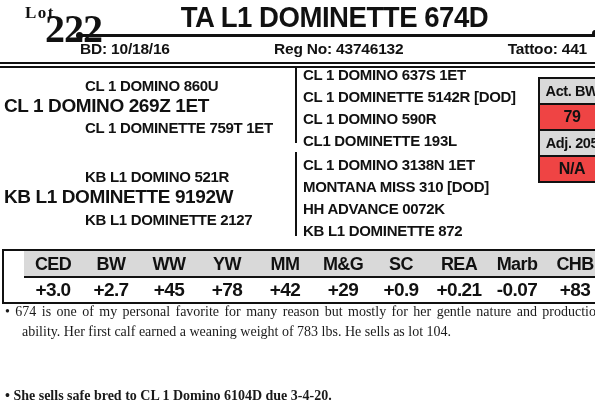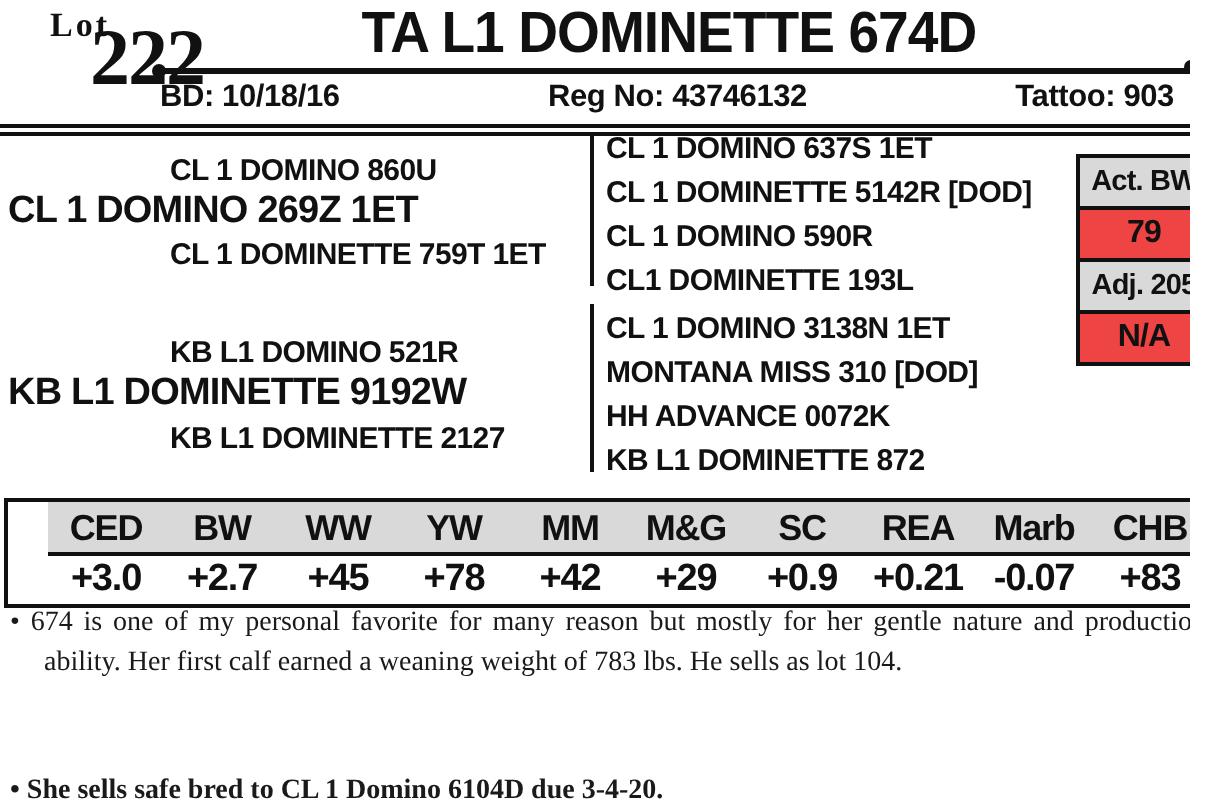--- a/index.html
+++ b/index.html
@@ -123,21 +123,21 @@
 <div class="page">
 
   <div class="lot-label">Lot</div>
   <div class="lot-number">222</div>
   <div class="page-title">TA L1 DOMINETTE 674D</div>
   <div class="title-rule"></div>
 
   <div class="info-row">
     <span>BD: 10/18/16</span>
     <span>Reg No: 43746132</span>
-    <span>Tattoo: 903</span>
+    <span>Tattoo: 441</span>
   </div>
   <div class="header-divider"></div>
 
   <div class="ped-small" style="left:85px; top:77px;">CL 1 DOMINO 860U</div>
   <div class="ped-big" style="left:4px;  top:95px;">CL 1 DOMINO 269Z 1ET</div>
   <div class="ped-small" style="left:85px; top:119px;">CL 1 DOMINETTE 759T 1ET</div>
 
   <div class="ped-small" style="left:85px; top:168px;">KB L1 DOMINO 521R</div>
   <div class="ped-big" style="left:4px;  top:186px;">KB L1 DOMINETTE 9192W</div>
   <div class="ped-small" style="left:85px; top:211px;">KB L1 DOMINETTE 2127</div>

